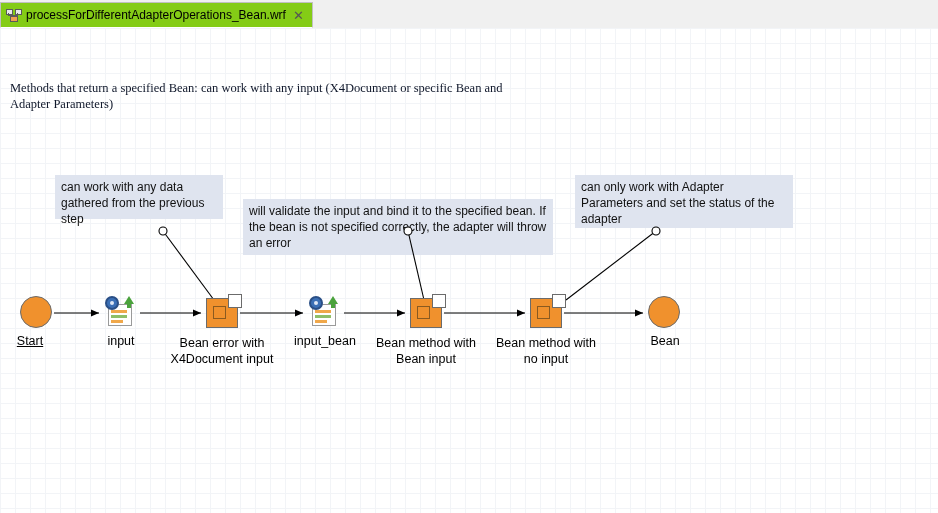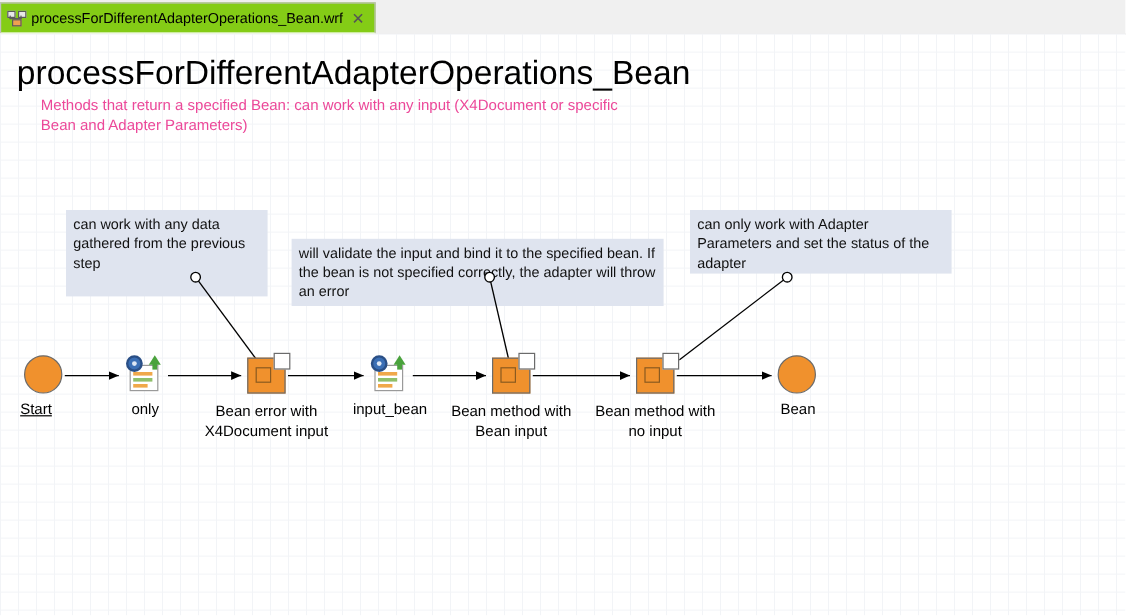--- a/index.html
+++ b/index.html
@@ -89,26 +89,27 @@
   #title {
     position: absolute;
     left: 14px;
     top: 17px;
     font-size: 28px;
     color: #000;
     white-space: nowrap;
   }
   #subtitle {
     position: absolute;
-    left: 34px;
+    left: 10px;
     top: 52px;
     width: 510px;
     font-size: 12.5px;
-    color: #ec4899;
+    color: #0f172a;
     line-height: 16px;
+    font-family: Liberation Serif, serif;
   }
 
   
   .note {
     position: absolute;
     background: #dfe4ef;
     color: #111;
     font-size: 12px;
     line-height: 16px;
     padding: 4px 6px;
@@ -244,24 +245,23 @@
       <span class="box b3"></span>
     </span>
     <span>processForDifferentAdapterOperations_Bean.wrf</span>
     <span class="tab-close">✕</span>
   </div>
 </div>
 
 <div id="canvas">
   <div id="canvas-bg"></div>
 
-  <div id="title">processForDifferentAdapterOperations_Bean</div>
   <div id="subtitle">Methods that return a specified Bean: can work with any input (X4Document or specific Bean and Adapter Parameters)</div>
 
-  <div class="note" id="note0" style="left: 55px; top: 147px; width: 168px; height: 72px;">can work with any data gathered from the previous step</div>
+  <div class="note" id="note0" style="left: 55px; top: 147px; width: 168px; height: 44px;">can work with any data gathered from the previous step</div>
   <div class="note" id="note1" style="left: 243px; top: 147px; width: 310px; height: 56px; margin-top: 24px;">will validate the input and bind it to the specified bean. If the bean is not specified correctly, the adapter will throw an error</div>
   <div class="note" id="note2" style="left: 575px; top: 147px; width: 218px; height: 53px;">can only work with Adapter Parameters and set the status of the adapter</div>
 
   <svg class="edges" viewBox="0 0 938 485">
     <defs>
       <marker id="arrowhead" markerWidth="8" markerHeight="8" refX="7" refY="3" orient="auto">
         <path d="M0,0 L7,3 L0,6 z" fill="#000"></path>
       </marker>
     </defs>
 
@@ -291,21 +291,21 @@
     <div class="docicon">
       <span class="page"></span>
       <span class="bar bar1"></span>
       <span class="bar bar2"></span>
       <span class="bar bar3"></span>
       <span class="gear"></span>
       <span class="arrow"></span>
       <span class="arrowstem"></span>
     </div>
   </div>
-  <div class="node-label" id="l-input" style="left: 86px; top: 305px; width: 70px;">only</div>
+  <div class="node-label" id="l-input" style="left: 86px; top: 305px; width: 70px;">input</div>
 
   <div class="node" id="n-bean-x4doc" style="left: 206px; top: 270px;">
     <div class="activity">
       <span class="body"></span>
       <span class="inner"></span>
       <span class="fold"></span>
     </div>
   </div>
   <div class="node-label" id="l-bean-x4doc" style="left: 167px; top: 307px; width: 110px;">Bean error with X4Document input</div>
 

